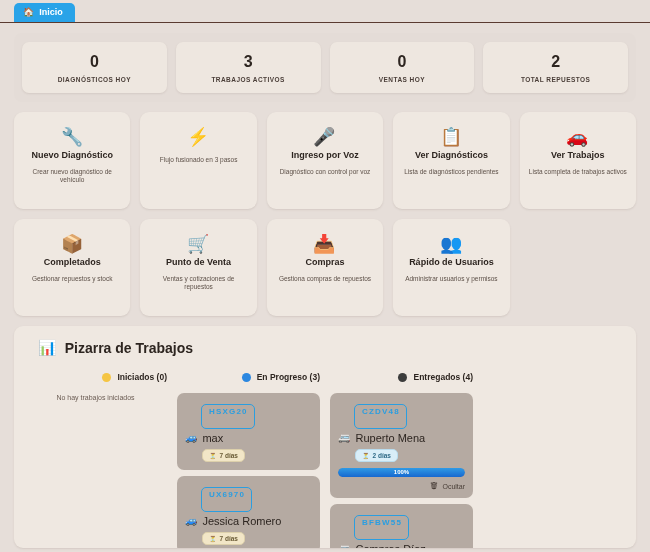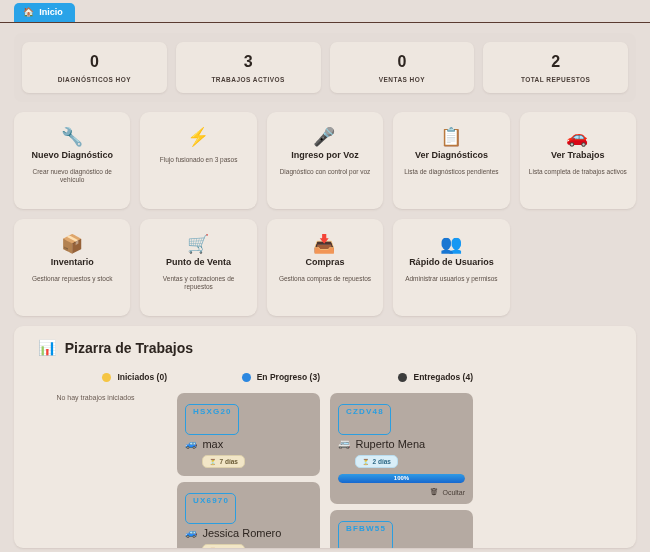--- a/index.html
+++ b/index.html
@@ -141,21 +141,22 @@
     padding: 7px 8px 8px 8px;
   }
   .plate {
     display: inline-block;
     border: 1.6px solid #2b9ee0;
     border-radius: 5px;
     color: #2b9ee0;
     font-size: 8px;
     font-weight: bold;
     letter-spacing: 1.2px;
-    padding: 2px 6px 18px 7px;
+    padding: 2px 6px 12px 7px;
+    margin-left: 16px;
     background: transparent;
   }
   .jobrow {
     display: flex; align-items: center; gap: 5px;
     margin-top: 3px;
   }
   .jobrow .vic { font-size: 10px; line-height: 12px; }
   .jobrow .who { font-size: 11px; color: #2d2520; }
   .days {
     display: inline-flex; align-items: center; gap: 3px;
@@ -250,21 +251,21 @@
       </div>
       <div class="card">
         <div class="emoji">🚗</div>
         <div class="title">Ver Trabajos</div>
         <div class="desc">Lista completa de trabajos activos</div>
       </div>
     </div>
   <div class="cards row2" id="row2">
       <div class="card">
         <div class="emoji">📦</div>
-        <div class="title">Inventario</div>
+        <div class="title">Completados</div>
         <div class="desc">Gestionar repuestos y stock</div>
       </div>
       <div class="card">
         <div class="emoji">🛒</div>
         <div class="title">Punto de Venta</div>
         <div class="desc">Ventas y cotizaciones de repuestos</div>
       </div>
       <div class="card">
         <div class="emoji">📥</div>
         <div class="title">Compras</div>

